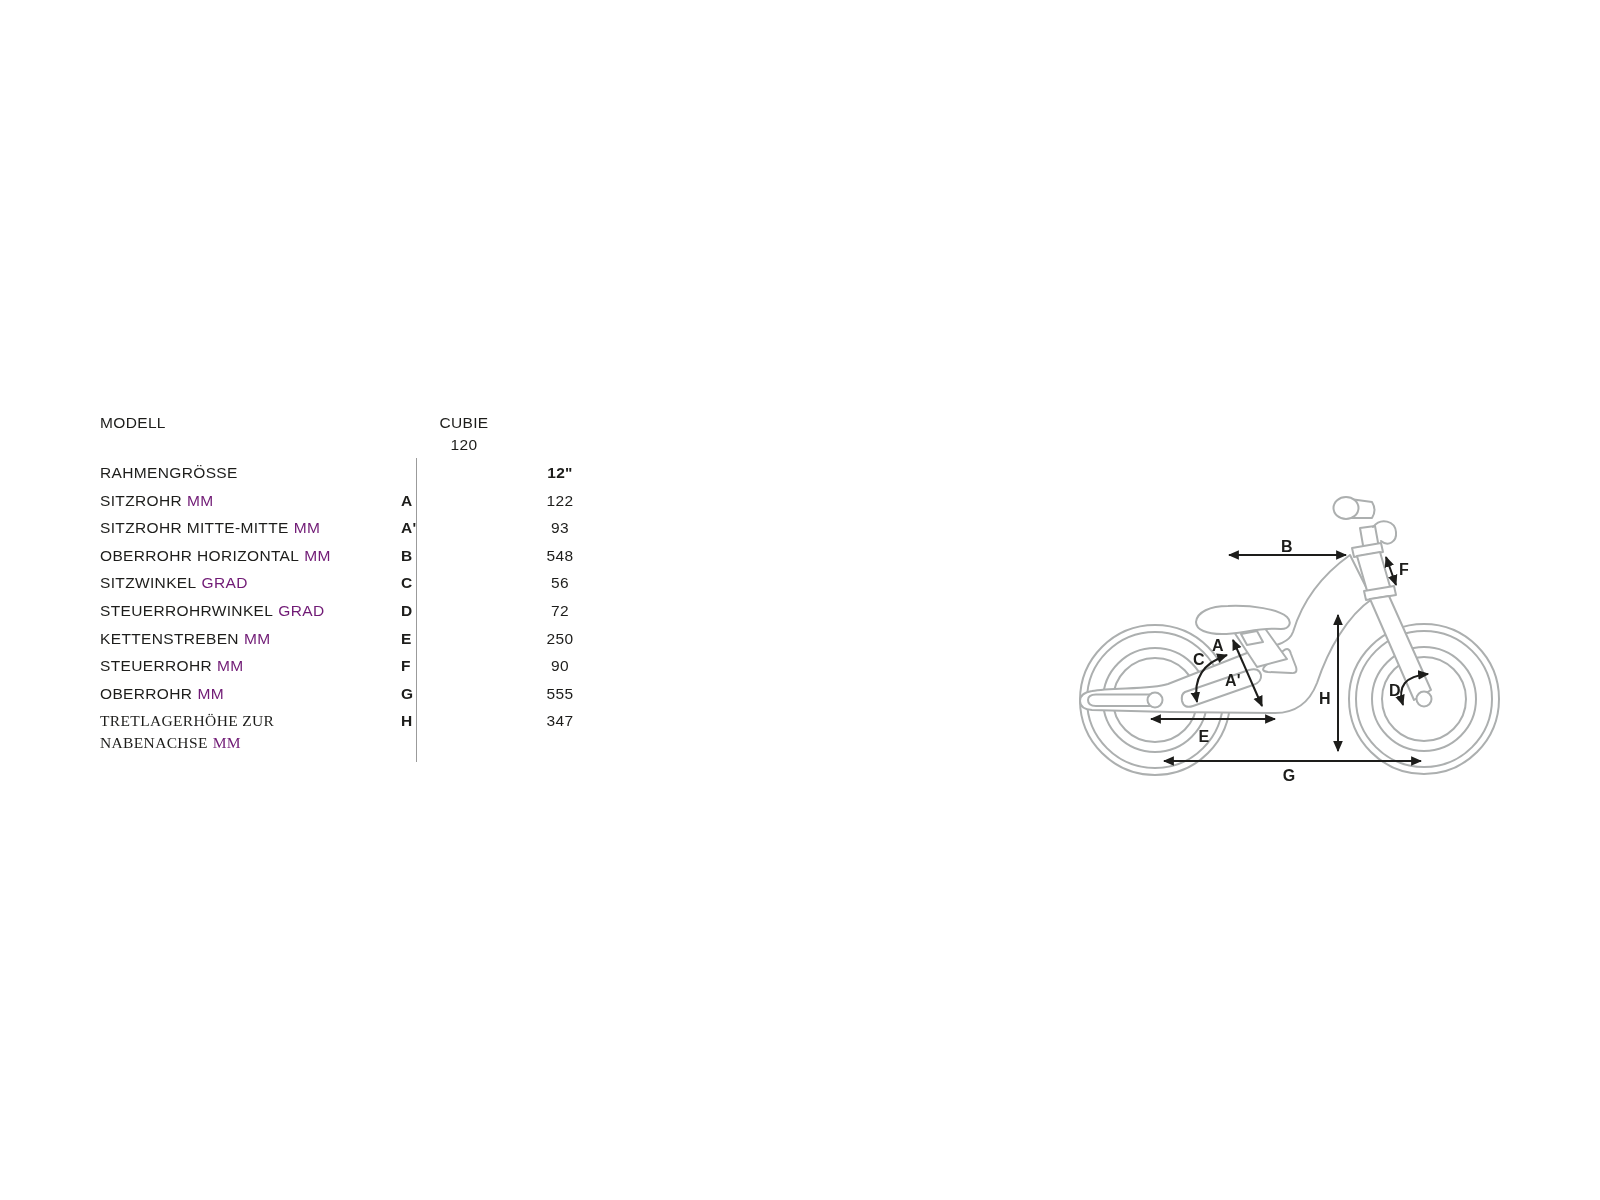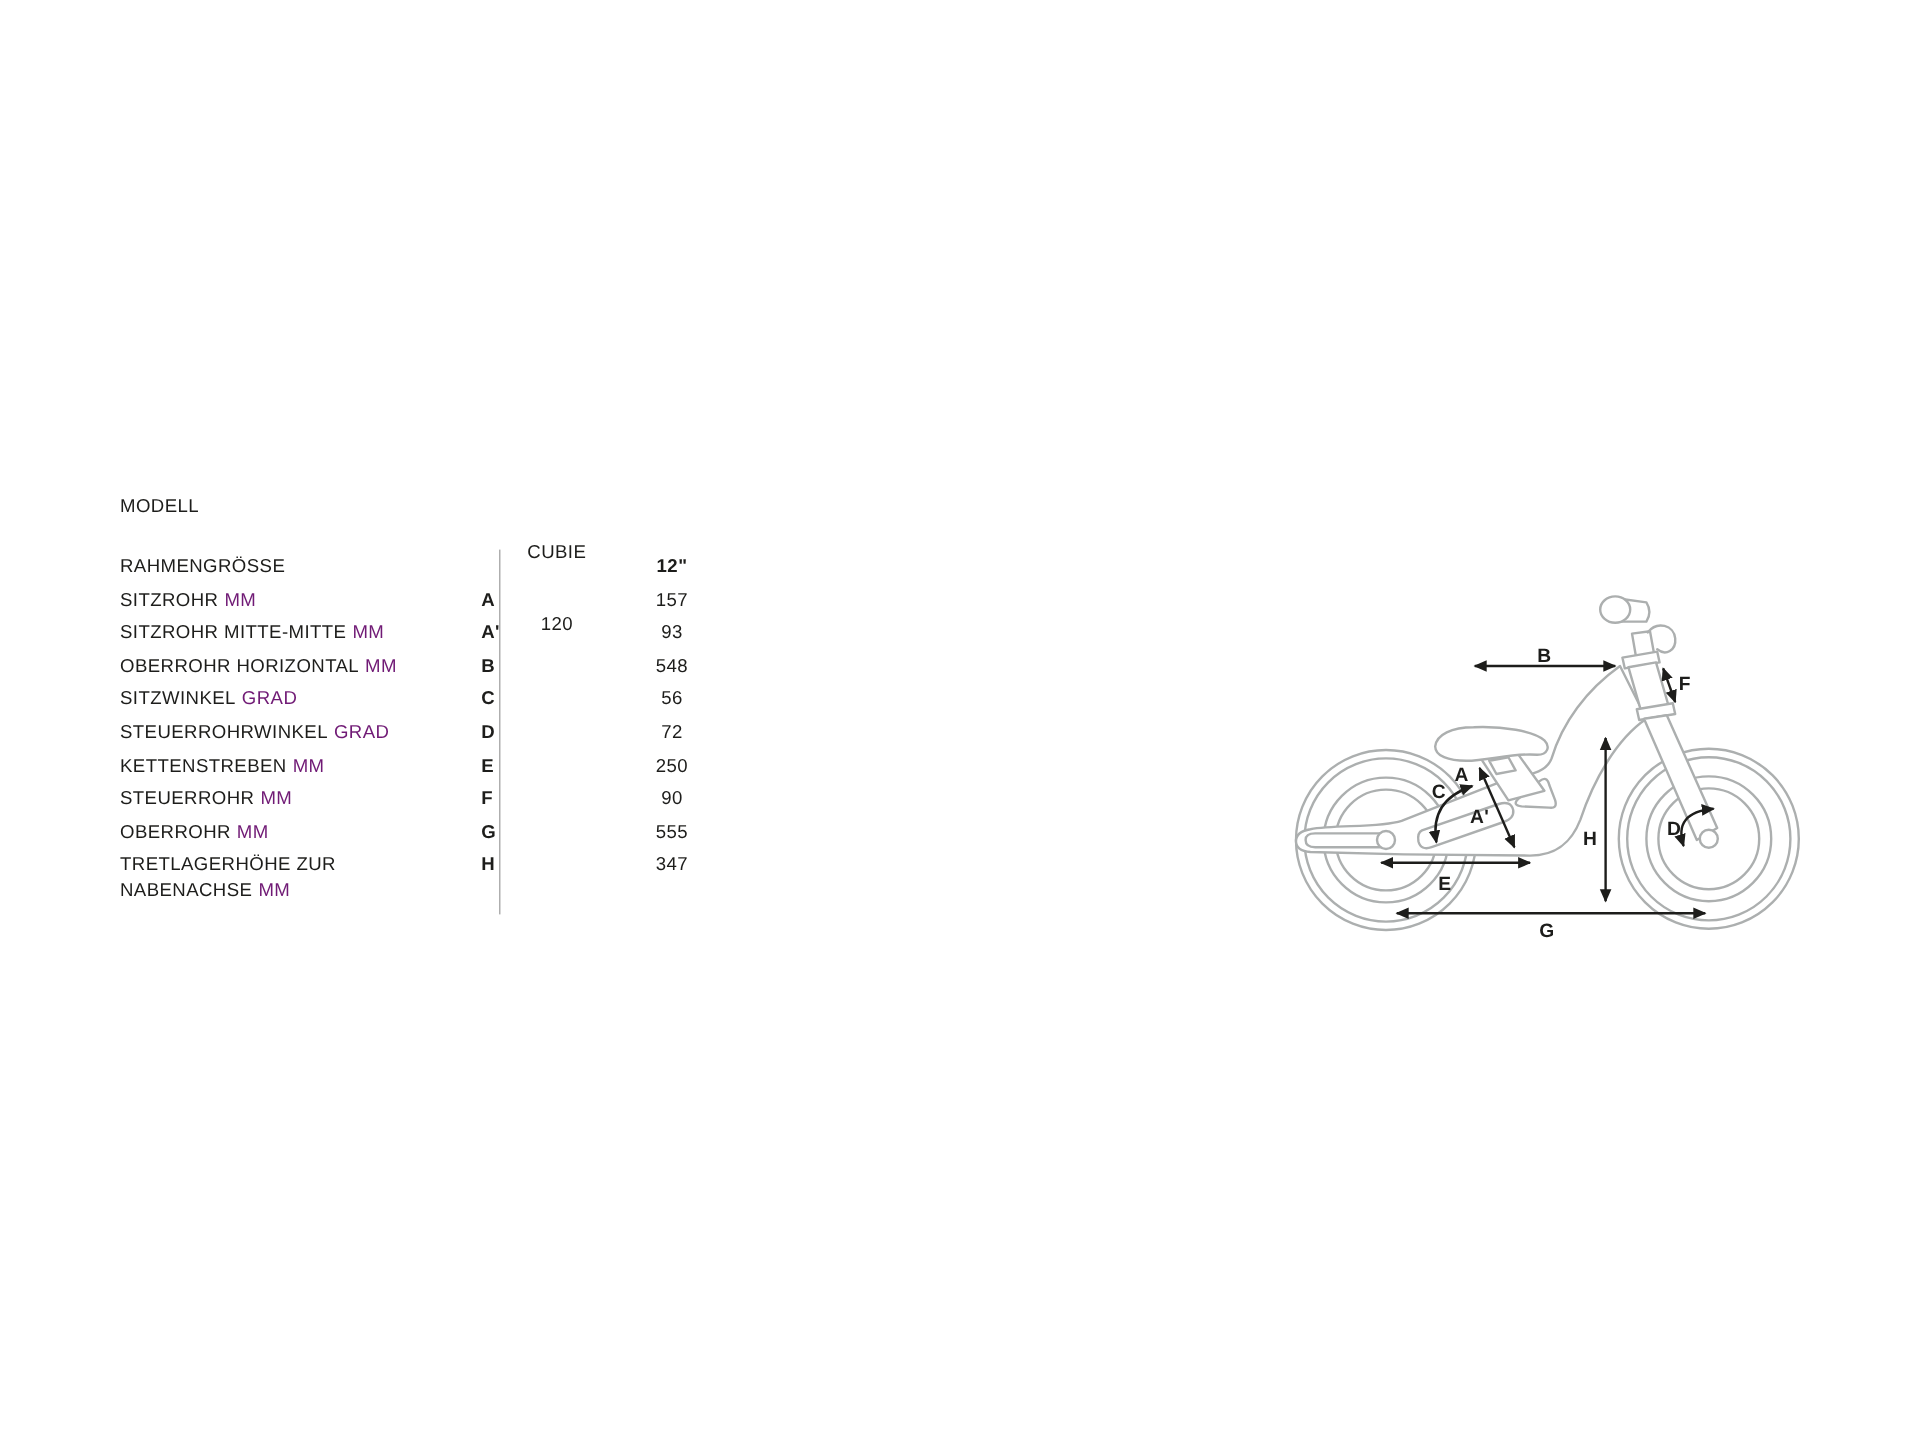--- a/index.html
+++ b/index.html
@@ -5,30 +5,30 @@
 <style>
   html,body{margin:0;padding:0;background:#ffffff;}
   body{width:1600px;height:1200px;position:relative;font-family:"Liberation Sans",sans-serif;color:#1d1d1b;
        -webkit-font-smoothing:antialiased;}
   .page{position:absolute;inset:0;width:1600px;height:864px;overflow:hidden;background:#ffffff;}
 
   
   .geo-table{position:absolute;left:100px;top:409px;width:412px;font-size:15.5px;letter-spacing:0.35px;}
   .thead{display:grid;grid-template-columns:253px 63px 96px;height:50px;box-sizing:border-box;padding-top:3px;line-height:21.5px;}
   .thead .model-col{grid-column:3;text-align:center;}
-  .thead .model-col span{display:block;margin-top:38px;}
+  .thead .model-col span{display:block;}
   .divider{position:absolute;left:316px;top:49px;width:1px;height:304px;background:#9b9b9b;}
   .row{display:grid;grid-template-columns:253px 63px 96px;line-height:27.6px;min-height:27.6px;gap:48px;}
   .row .lbl{white-space:nowrap;}
   .row .label-text{white-space:pre-line;}
   .row .unit{color:#701a75;margin-left:5px;}
   .row .letter{font-weight:700;}
   .row .val{text-align:center;}
   .row .val.bold{font-weight:700;}
-  .row.two-line .lbl{line-height:21.5px;padding-top:3px;white-space:normal;}
+  .row.two-line .lbl{line-height:21.5px;padding-top:3px;white-space:normal;font-family:Liberation Serif, serif;}
 
   
   .diagram{position:absolute;left:1040px;top:460px;width:460px;height:340px;}
   .bike circle,.bike path,.bike ellipse{stroke:#acafaf;stroke-width:2;fill:none;stroke-linejoin:round;stroke-linecap:round;}
   .bike .solid{fill:#ffffff;}
   .dims line,.dims path{stroke:#1d1d1b;stroke-width:2;fill:none;
        marker-start:url(#ah);marker-end:url(#ah);}
   .dim-labels text{font-family:"Liberation Sans",sans-serif;font-weight:700;font-size:16px;fill:#1d1d1b;text-anchor:middle;letter-spacing:0.3px;}
 </style>
 </head>
@@ -48,21 +48,21 @@
     <div id="rows">
       <div class="row">
         <span class="lbl"><span class="label-text">RAHMENGRÖSSE</span></span>
         <span class="letter"></span>
         <span class="val bold">12"</span>
       </div>
 
       <div class="row">
         <span class="lbl"><span class="label-text">SITZROHR</span><span class="unit">MM</span></span>
         <span class="letter">A</span>
-        <span class="val">157</span>
+        <span class="val">122</span>
       </div>
 
       <div class="row">
         <span class="lbl"><span class="label-text">SITZROHR MITTE-MITTE</span><span class="unit">MM</span></span>
         <span class="letter">A'</span>
         <span class="val">93</span>
       </div>
 
       <div class="row">
         <span class="lbl"><span class="label-text">OBERROHR HORIZONTAL</span><span class="unit">MM</span></span>

